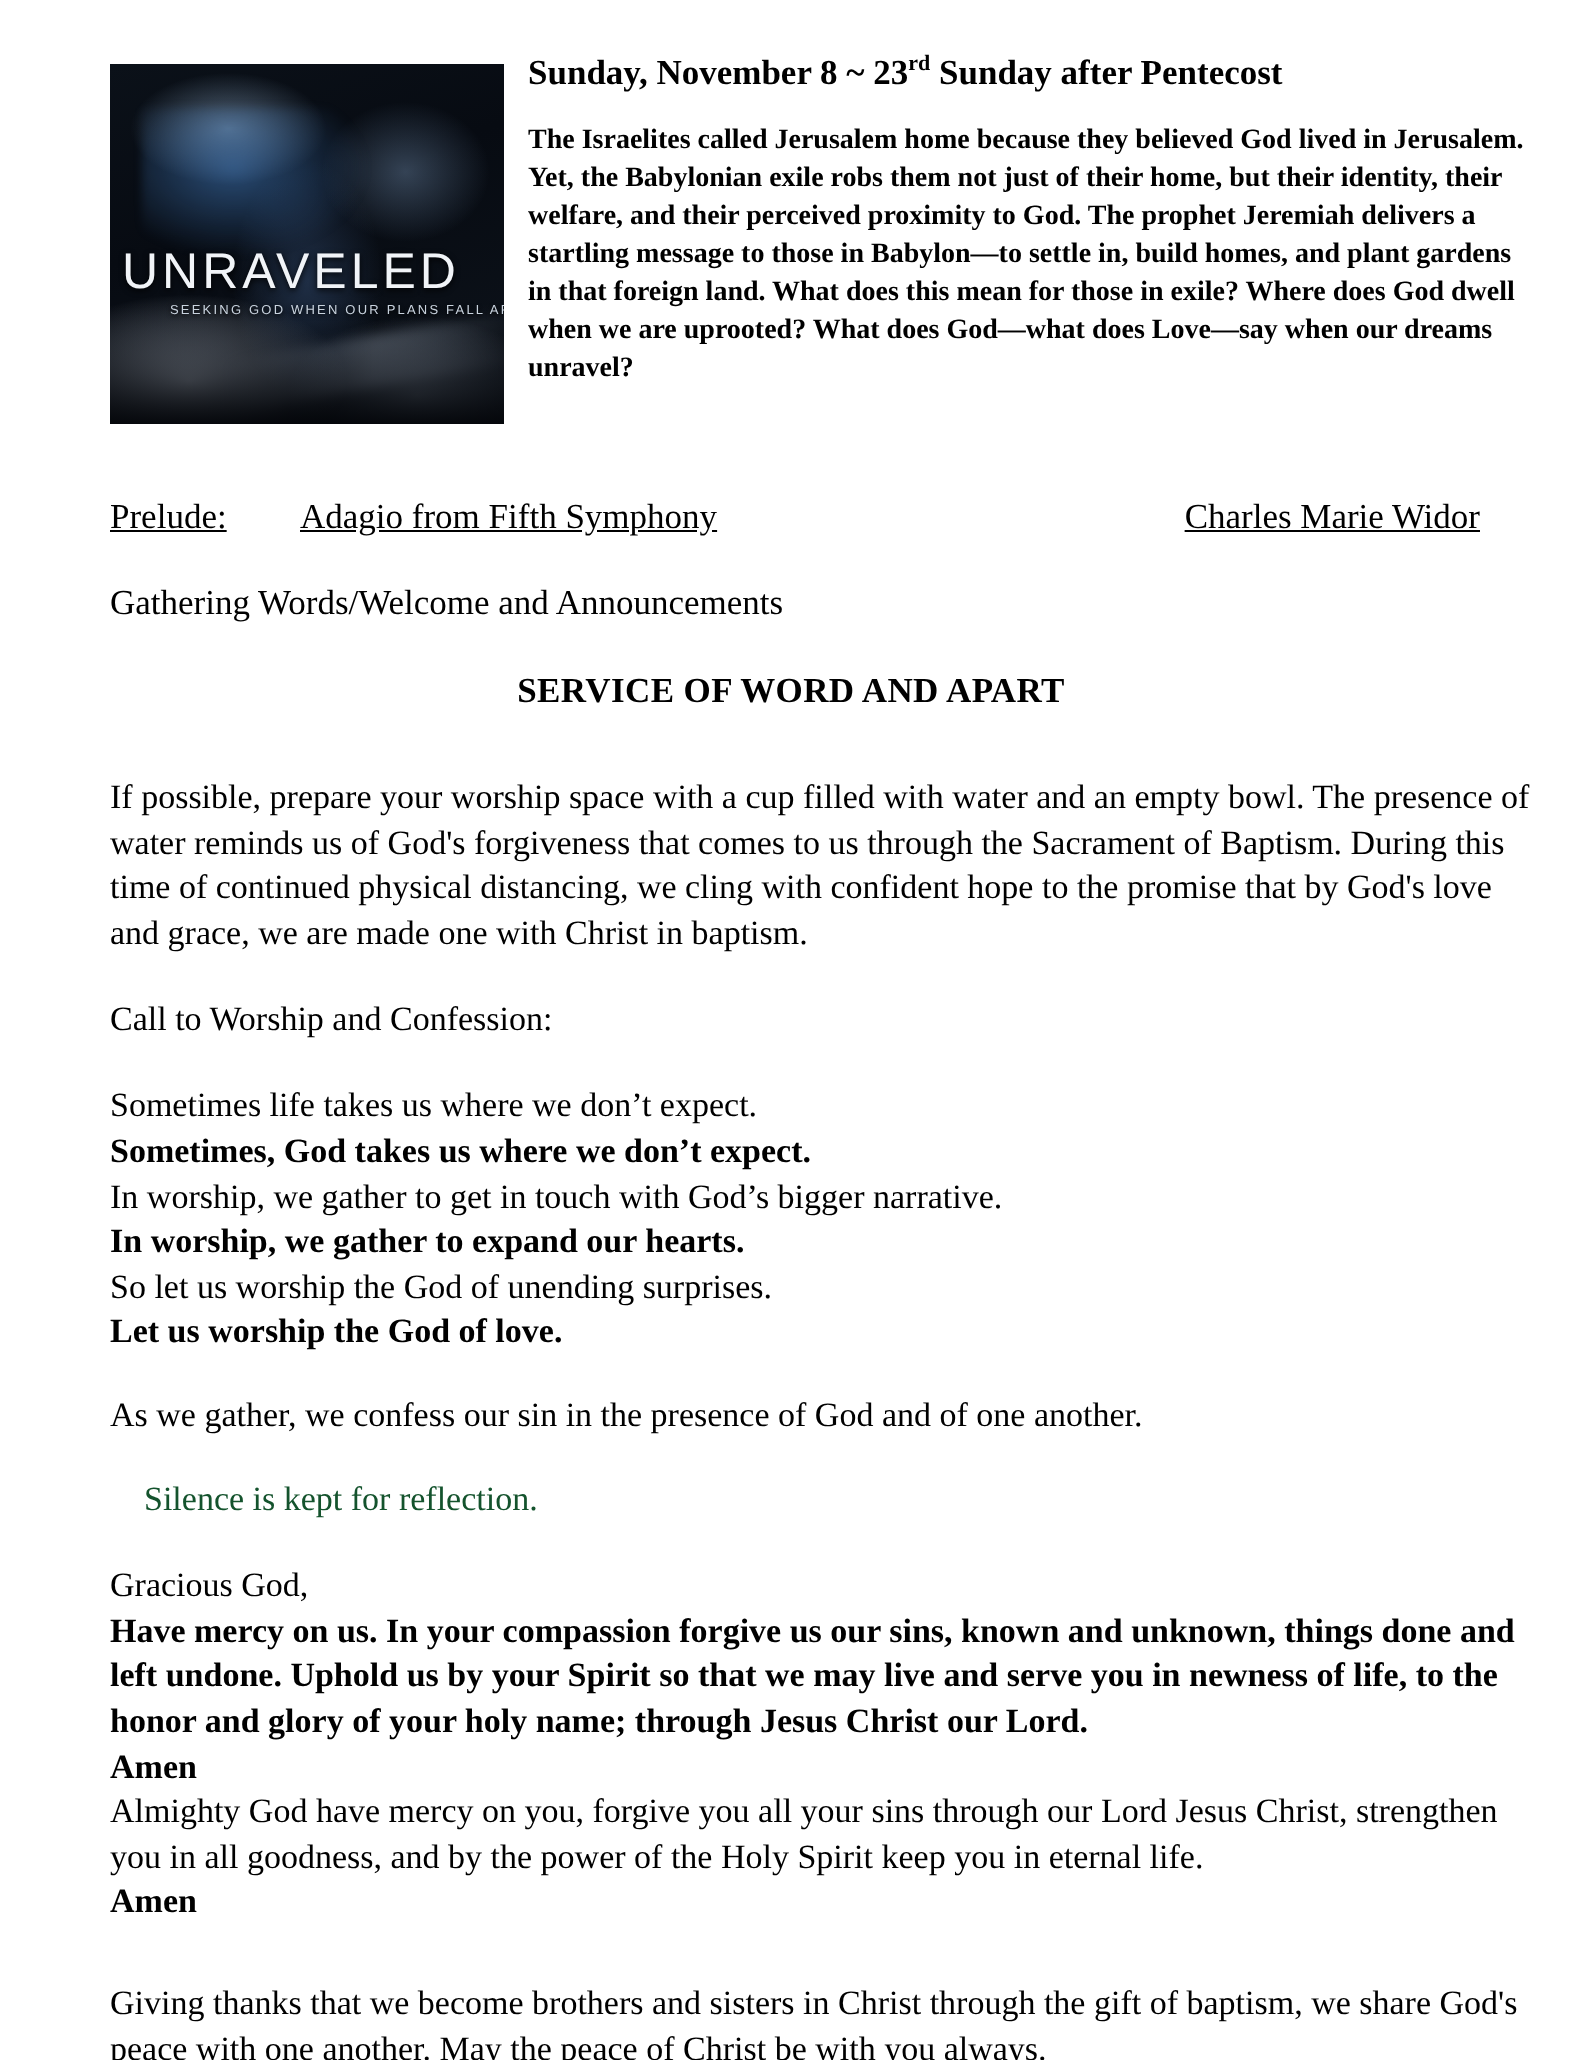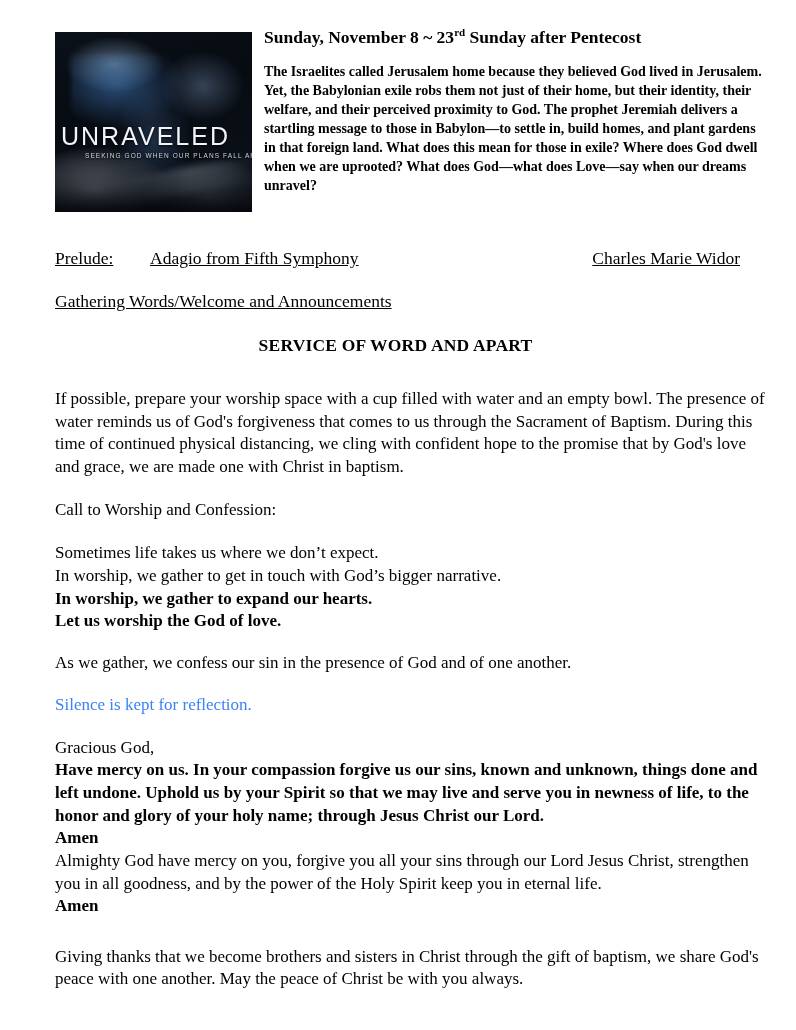--- a/index.html
+++ b/index.html
@@ -119,21 +119,20 @@
     font-size: 17.5px;
     text-decoration: underline;
   }
   .prelude .label { width: 95px; flex: none; }
   .prelude .piece { flex: 1 1 auto; }
   .prelude .composer { flex: none; text-align: right; padding-right: 26px; }
 
   .gathering {
     margin-top: 22px;
     font-size: 17.5px;
-    text-decoration: underline;
   }
   .service-heading {
     text-align: center;
     font-weight: bold;
     font-size: 17.5px;
     margin-top: 23px;
     letter-spacing: 0.2px;
     padding-right: 30px;
   }
   .para {
@@ -206,28 +205,30 @@
   <div class="gathering">Gathering Words/Welcome and Announcements</div>
 
   <div class="service-heading">SERVICE OF WORD AND APART</div>
 
   <div class="para">If possible, prepare your worship space with a cup filled with water and an empty bowl. The presence of water reminds us of God's forgiveness that comes to us through the Sacrament of Baptism. During this time of continued physical distancing, we cling with confident hope to the promise that by God's love and grace, we are made one with Christ in baptism.</div>
 
   <div class="call-heading">Call to Worship and Confession:</div>
 
   <div class="dialogue">
     <div>Sometimes life takes us where we don’t expect.</div>
+    <div class="bold">Sometimes, God takes us where we don’t expect.</div>
     <div>In worship, we gather to get in touch with God’s bigger narrative.</div>
     <div class="bold">In worship, we gather to expand our hearts.</div>
+    <div>So let us worship the God of unending surprises.</div>
     <div class="bold">Let us worship the God of love.</div>
   </div>
 
   <div class="gather-line">As we gather, we confess our sin in the presence of God and of one another.</div>
 
-  <div class="silence" style="color: #3b82f6;">Silence is kept for reflection.</div>
+  <div class="silence" style="color: #14532d; margin-left: 17px;">Silence is kept for reflection.</div>
 
   <div class="confession">
     <div>Gracious God,</div>
     <div class="bold">Have mercy on us. In your compassion forgive us our sins, known and unknown, things done and left undone. Uphold us by your Spirit so that we may live and serve you in newness of life, to the honor and glory of your holy name; through Jesus Christ our Lord.</div>
     <div class="bold">Amen</div>
     <div>Almighty God have mercy on you, forgive you all your sins through our Lord Jesus Christ, strengthen you in all goodness, and by the power of the Holy Spirit keep you in eternal life.</div>
     <div class="bold">Amen</div>
   </div>
 
   <div class="closing">Giving thanks that we become brothers and sisters in Christ through the gift of baptism, we share God's peace with one another. May the peace of Christ be with you always.</div>

